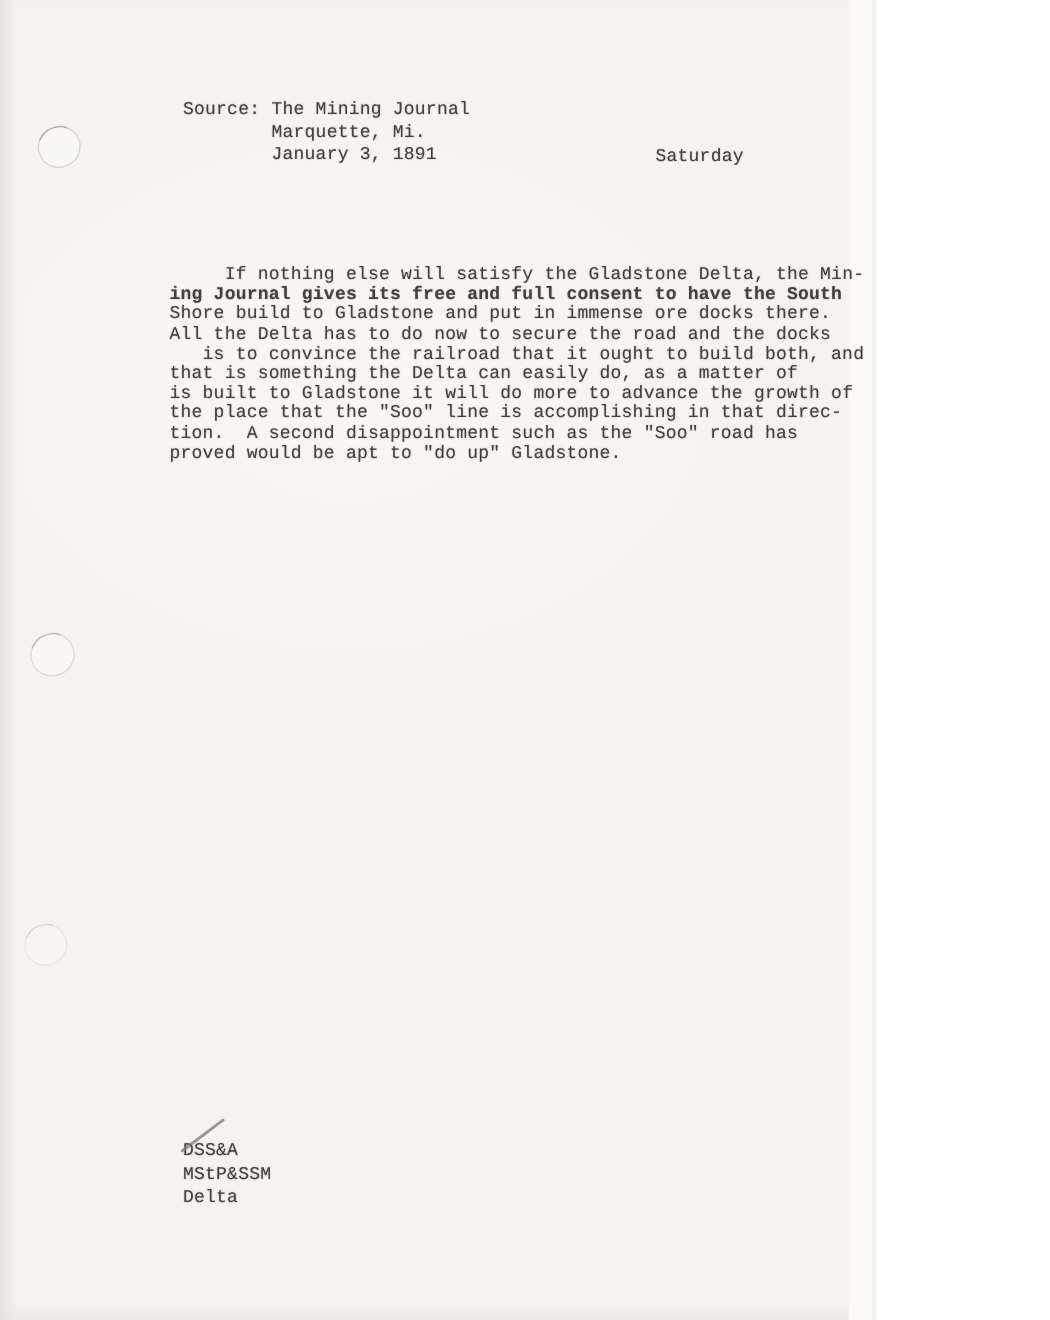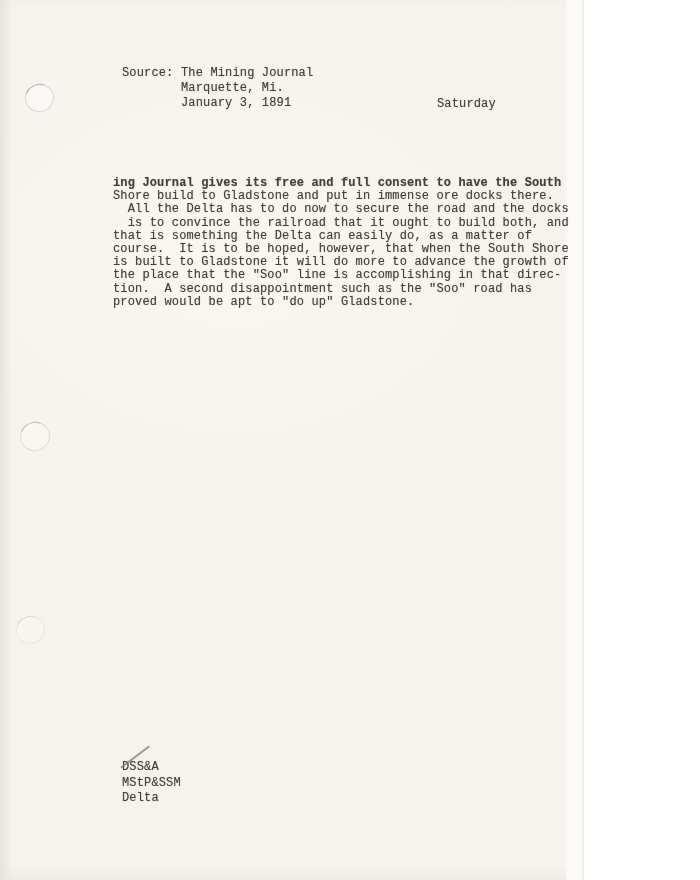--- a/index.html
+++ b/index.html
@@ -74,26 +74,26 @@
   <div class="punch-hole" style="left:20px; top:422px; width:28px; height:27px; opacity:0.8;"></div>
   <div class="punch-hole" style="left:16px; top:616px; width:27px; height:26px; opacity:0.4;"></div>
 
   <div class="typed header-line" style="left:122px; top:66px;">Source:</div>
   <div class="typed header-line" style="left:181px; top:66px;">The Mining Journal</div>
   <div class="typed header-line" style="left:181px; top:81px;">Marquette, Mi.</div>
   <div class="typed header-line" style="left:181px; top:96px;">January 3, 1891</div>
   <div class="typed header-line" style="left:437px; top:97px;">Saturday</div>
 
   <div id="body-block" style="position:absolute; left:113px; top:177px;">
+    <div class="typed line" style="position:static;">     If nothing else will satisfy the Gladstone Delta, the Min-</div>
     <div class="typed line" style="position:static;font-weight:bold;">ing Journal gives its free and full consent to have the South</div>
     <div class="typed line" style="position:static;">Shore build to Gladstone and put in immense ore docks there.</div>
-    <div class="typed line" style="position:static;text-align:right;">All the Delta has to do now to secure the road and the docks</div>
+    <div class="typed line" style="position:static;">All the Delta has to do now to secure the road and the docks</div>
     <div class="typed line" style="position:static;text-align:right;">is to convince the railroad that it ought to build both, and</div>
     <div class="typed line" style="position:static;">that is something the Delta can easily do, as a matter of</div>
-    <div class="typed line" style="position:static;">course.  It is to be hoped, however, that when the South Shore</div>
     <div class="typed line" style="position:static;">is built to Gladstone it will do more to advance the growth of</div>
     <div class="typed line" style="position:static;">the place that the "Soo" line is accomplishing in that direc-</div>
     <div class="typed line" style="position:static;">tion.  A second disappointment such as the "Soo" road has</div>
     <div class="typed line" style="position:static;">proved would be apt to "do up" Gladstone.</div>
   </div>
 
   <div id="index-block" style="position:absolute; left:122px; top:760px;">
     <div class="typed index-term" style="position:static;">DSS&amp;A</div>
     <div class="typed index-term" style="position:static;">MStP&amp;SSM</div>
     <div class="typed index-term" style="position:static;">Delta</div>

